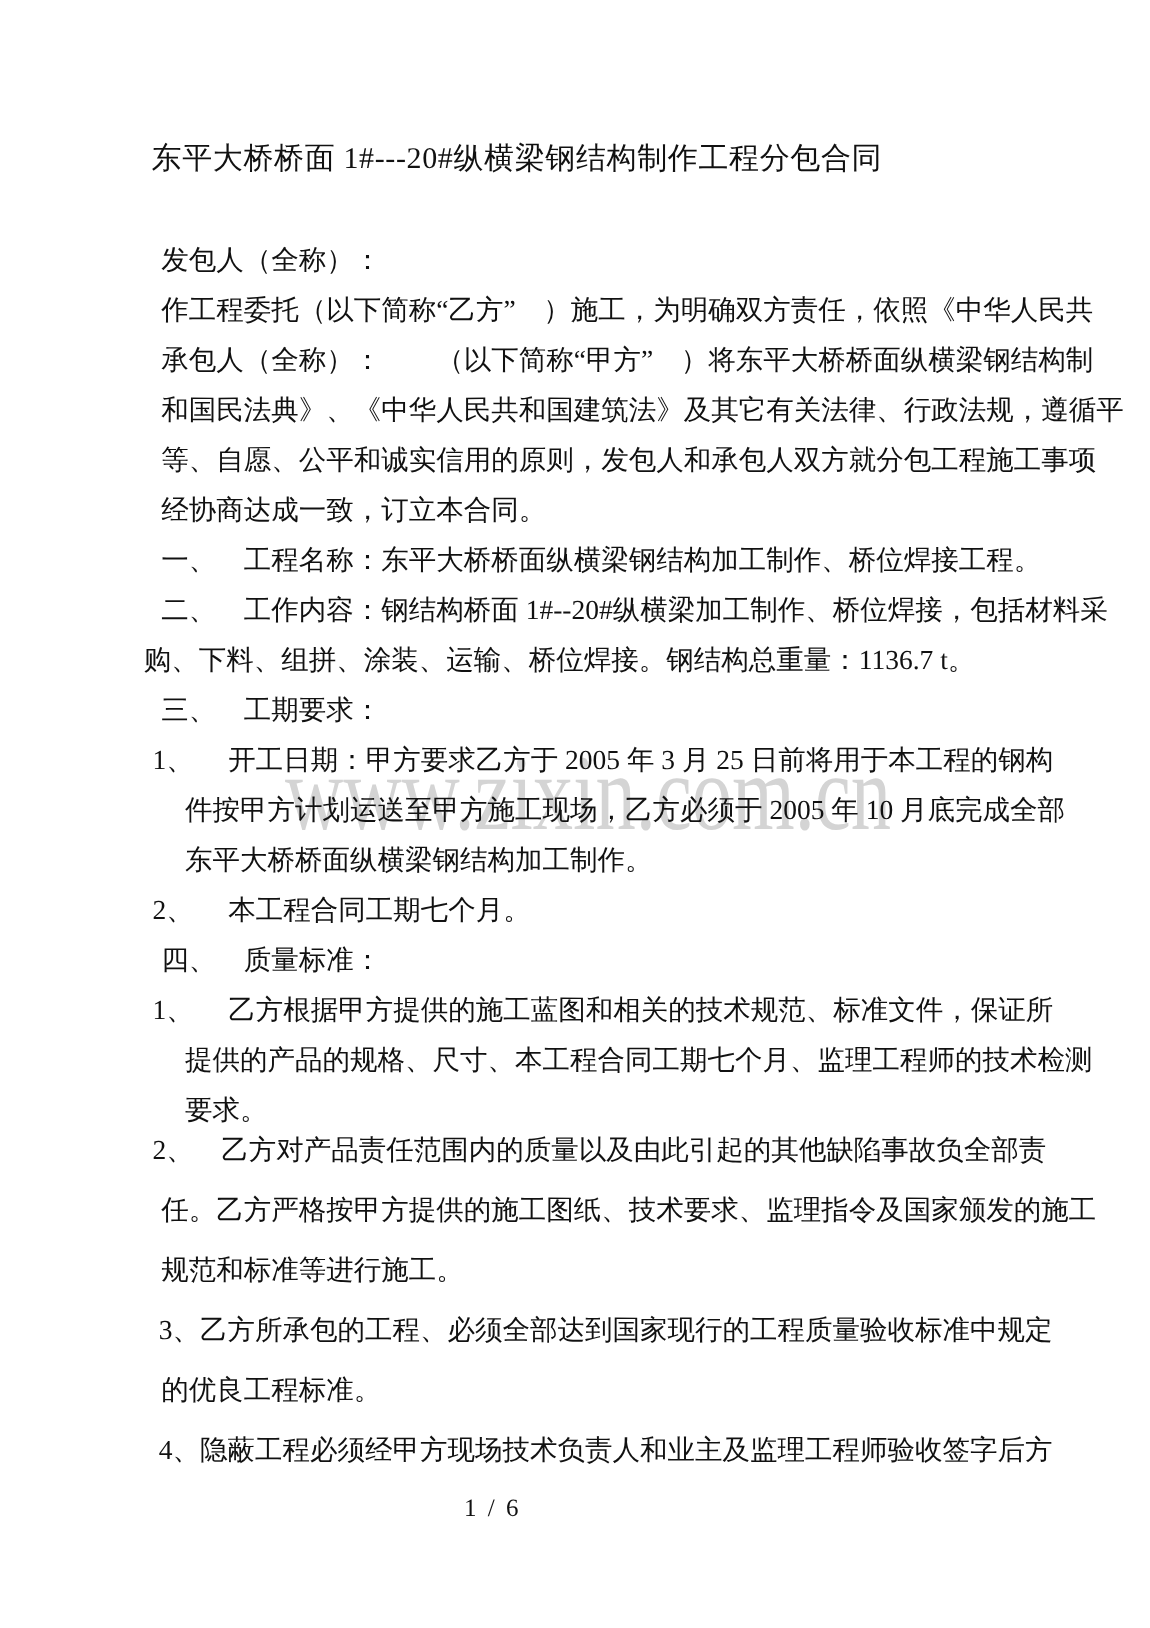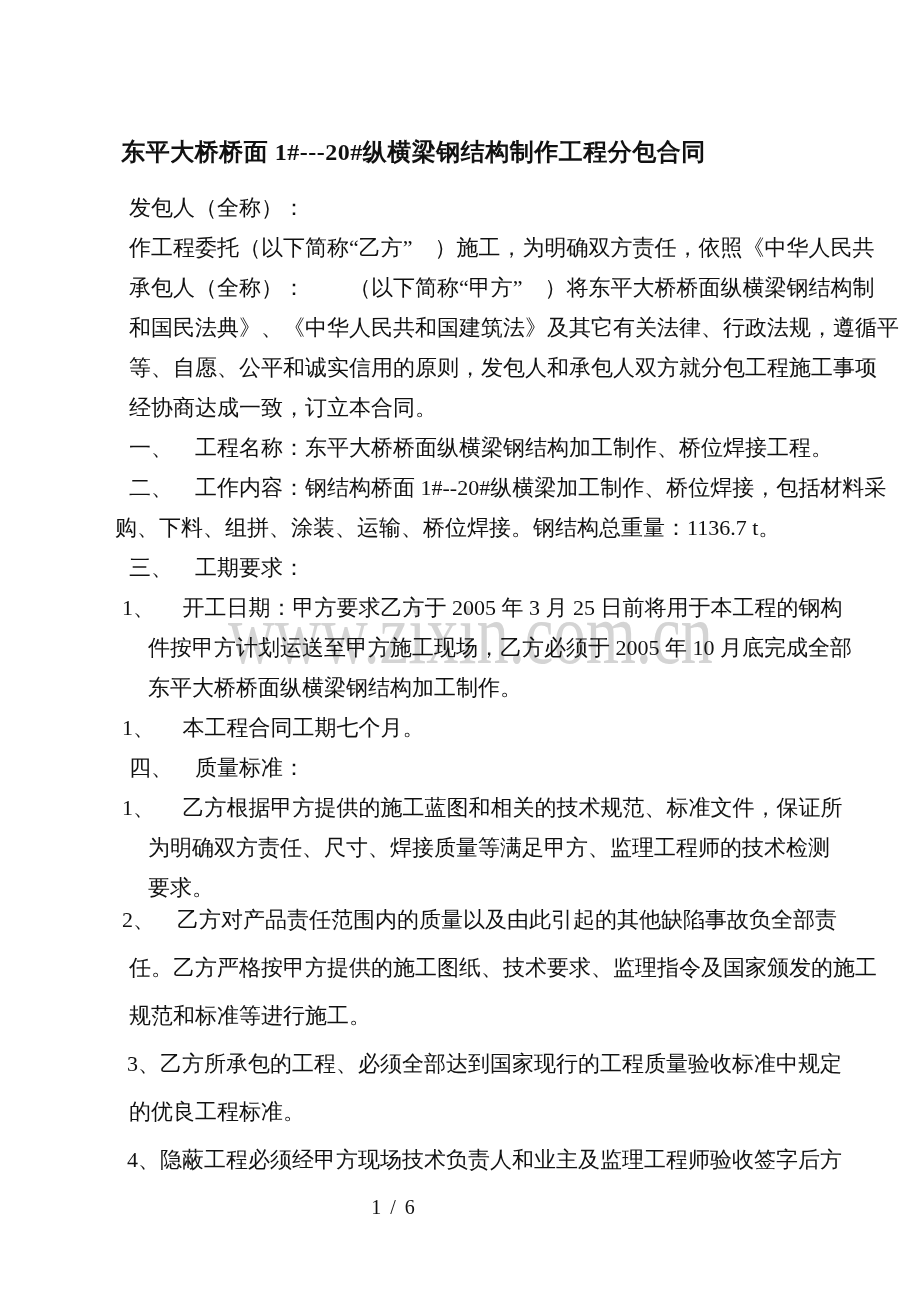--- a/index.html
+++ b/index.html
@@ -16,25 +16,24 @@
     font-family: "Liberation Serif", "DejaVu Serif", serif;
     color: #111111;
   }
   .doc-title {
     position: absolute;
     top: 110px;
     left: 0;
     width: 827px;
     text-align: center;
     font-size: 24px;
-    font-weight: bold;
+    font-weight: normal;
     letter-spacing: 0.5px;
     white-space: nowrap;
     z-index: 2;
-    margin-top: 26px;
   }
   .watermark {
     position: absolute;
     top: 591px;
     left: 228px;
     font-size: 86px;
     line-height: 86px;
     color: #d4d4d4;
     transform: scaleX(0.75);
     transform-origin: left center;
@@ -101,24 +100,24 @@
     <div class="line i0">和国民法典》、《中华人民共和国建筑法》及其它有关法律、行政法规，遵循平</div>
     <div class="line i0">等、自愿、公平和诚实信用的原则，发包人和承包人双方就分包工程施工事项</div>
     <div class="line i0">经协商达成一致，订立本合同。</div>
     <div class="line i0">一、　工程名称：东平大桥桥面纵横梁钢结构加工制作、桥位焊接工程。</div>
     <div class="line i0">二、　工作内容：钢结构桥面 1#--20#纵横梁加工制作、桥位焊接，包括材料采</div>
     <div class="line i30">购、下料、组拼、涂装、运输、桥位焊接。钢结构总重量：1136.7 t。</div>
     <div class="line i0">三、　工期要求：</div>
     <div class="line i37">1、　 开工日期：甲方要求乙方于 2005 年 3 月 25 日前将用于本工程的钢构</div>
     <div class="line i63">件按甲方计划运送至甲方施工现场，乙方必须于 2005 年 10 月底完成全部</div>
     <div class="line i63">东平大桥桥面纵横梁钢结构加工制作。</div>
-    <div class="line i37">1、　 本工程合同工期七个月。</div>
+    <div class="line i37">2、　 本工程合同工期七个月。</div>
     <div class="line i0">四、　质量标准：</div>
     <div class="line i37">1、　 乙方根据甲方提供的施工蓝图和相关的技术规范、标准文件，保证所</div>
-    <div class="line i63">为明确双方责任、尺寸、焊接质量等满足甲方、监理工程师的技术检测</div>
+    <div class="line i63">提供的产品的规格、尺寸、本工程合同工期七个月、监理工程师的技术检测</div>
     <div class="line i63">要求。</div>
   </div>
 
   <div class="body-b">
     <div class="line i37">2、　乙方对产品责任范围内的质量以及由此引起的其他缺陷事故负全部责</div>
     <div class="line i0">任。乙方严格按甲方提供的施工图纸、技术要求、监理指令及国家颁发的施工</div>
     <div class="line i0">规范和标准等进行施工。</div>
     <div class="line i42">3、乙方所承包的工程、必须全部达到国家现行的工程质量验收标准中规定</div>
     <div class="line i0">的优良工程标准。</div>
     <div class="line i42">4、隐蔽工程必须经甲方现场技术负责人和业主及监理工程师验收签字后方</div>

